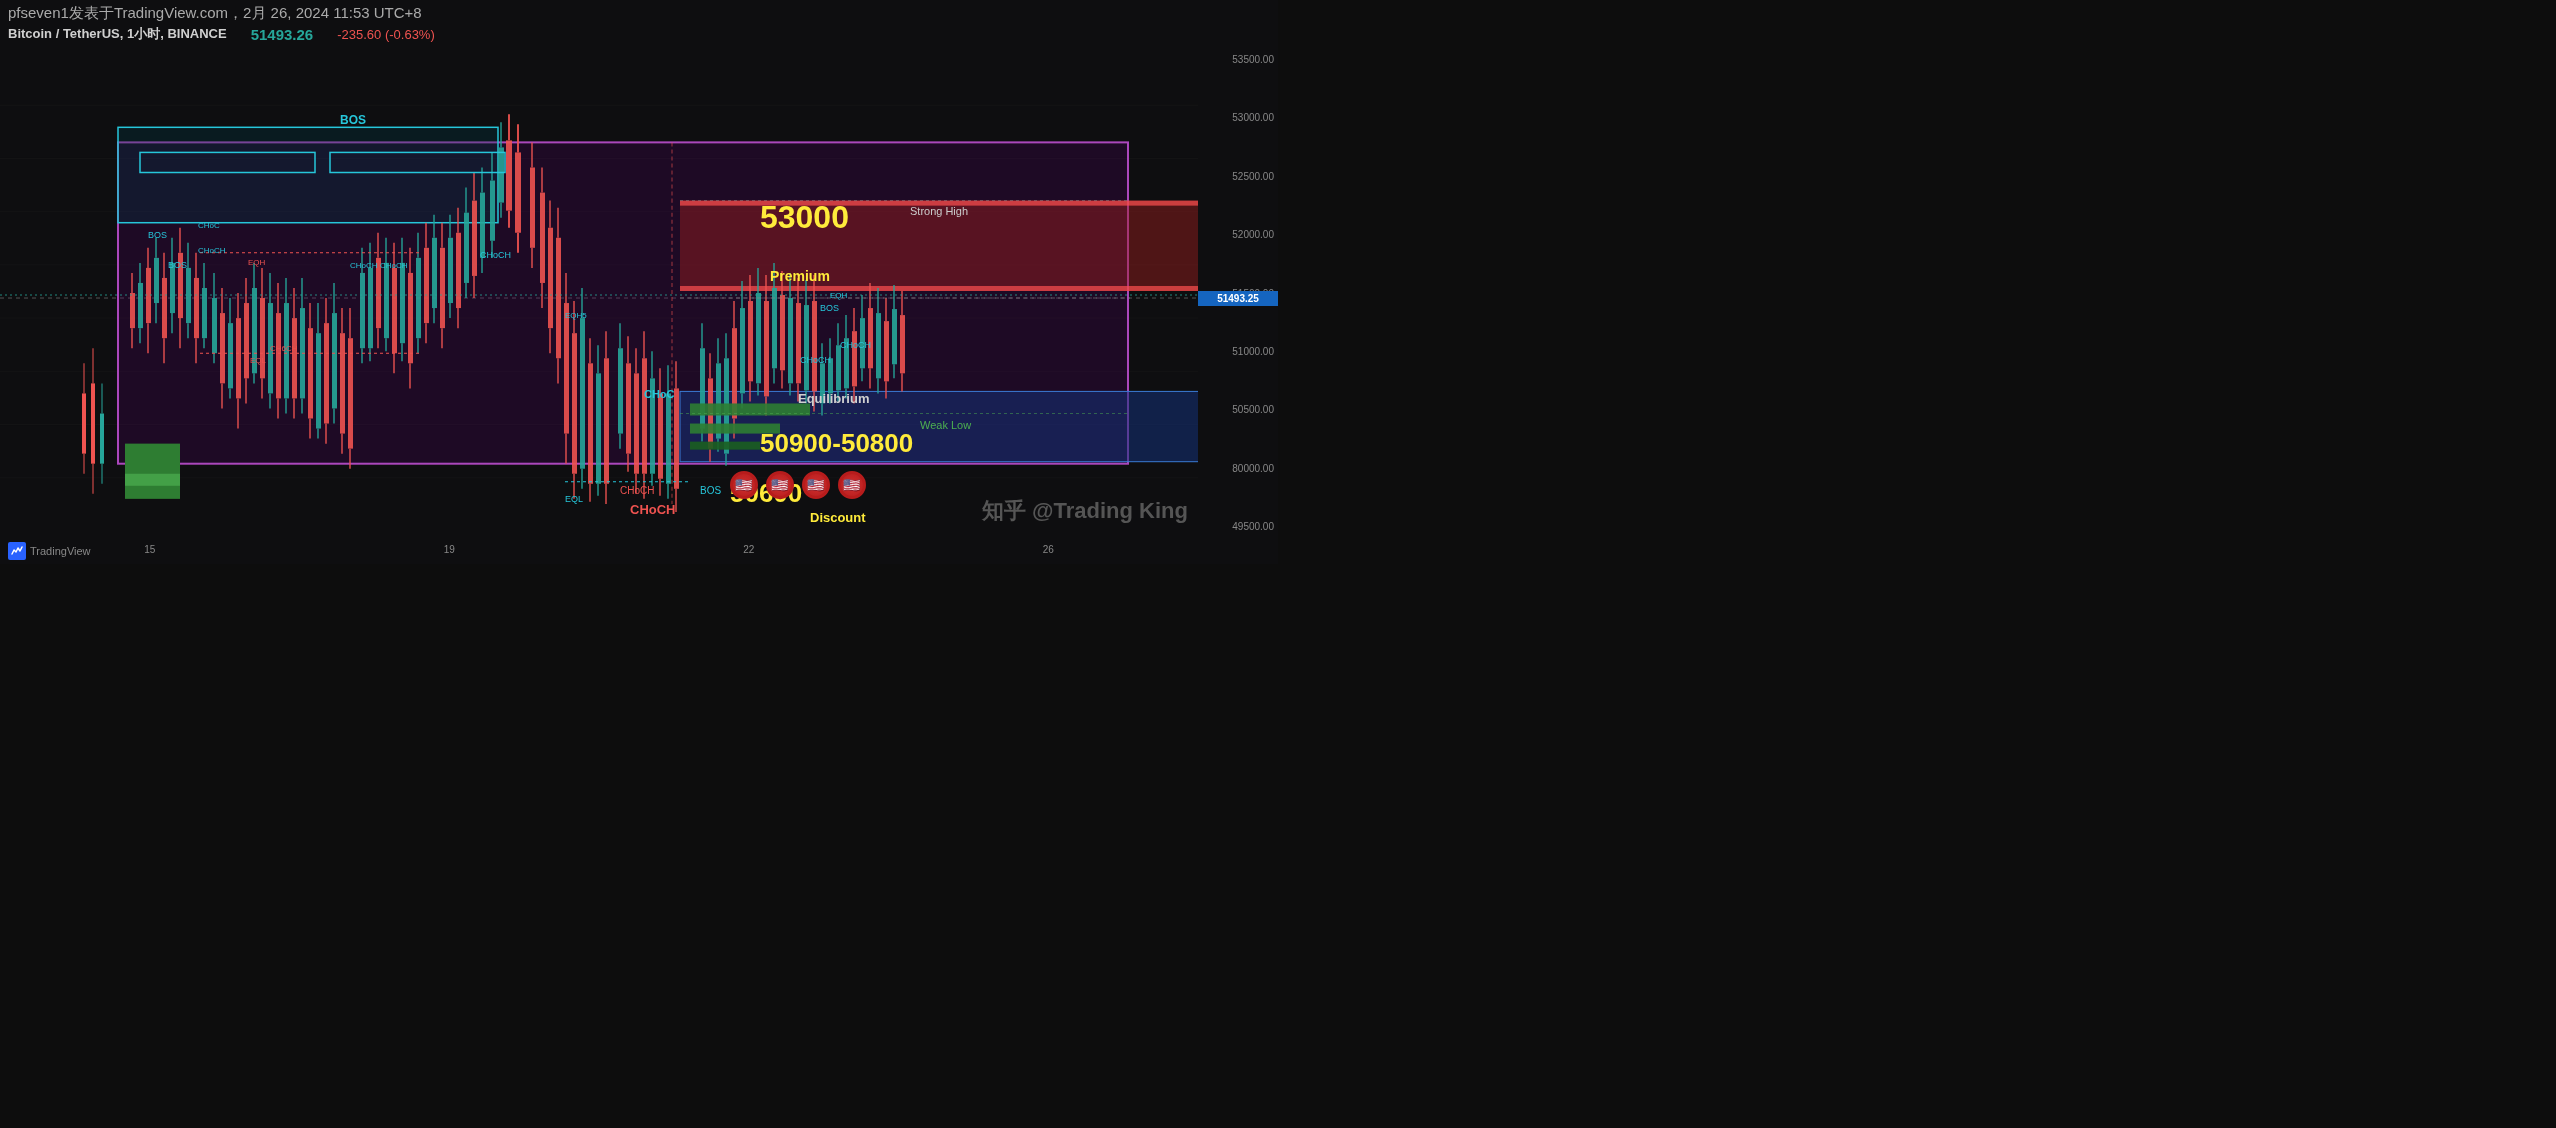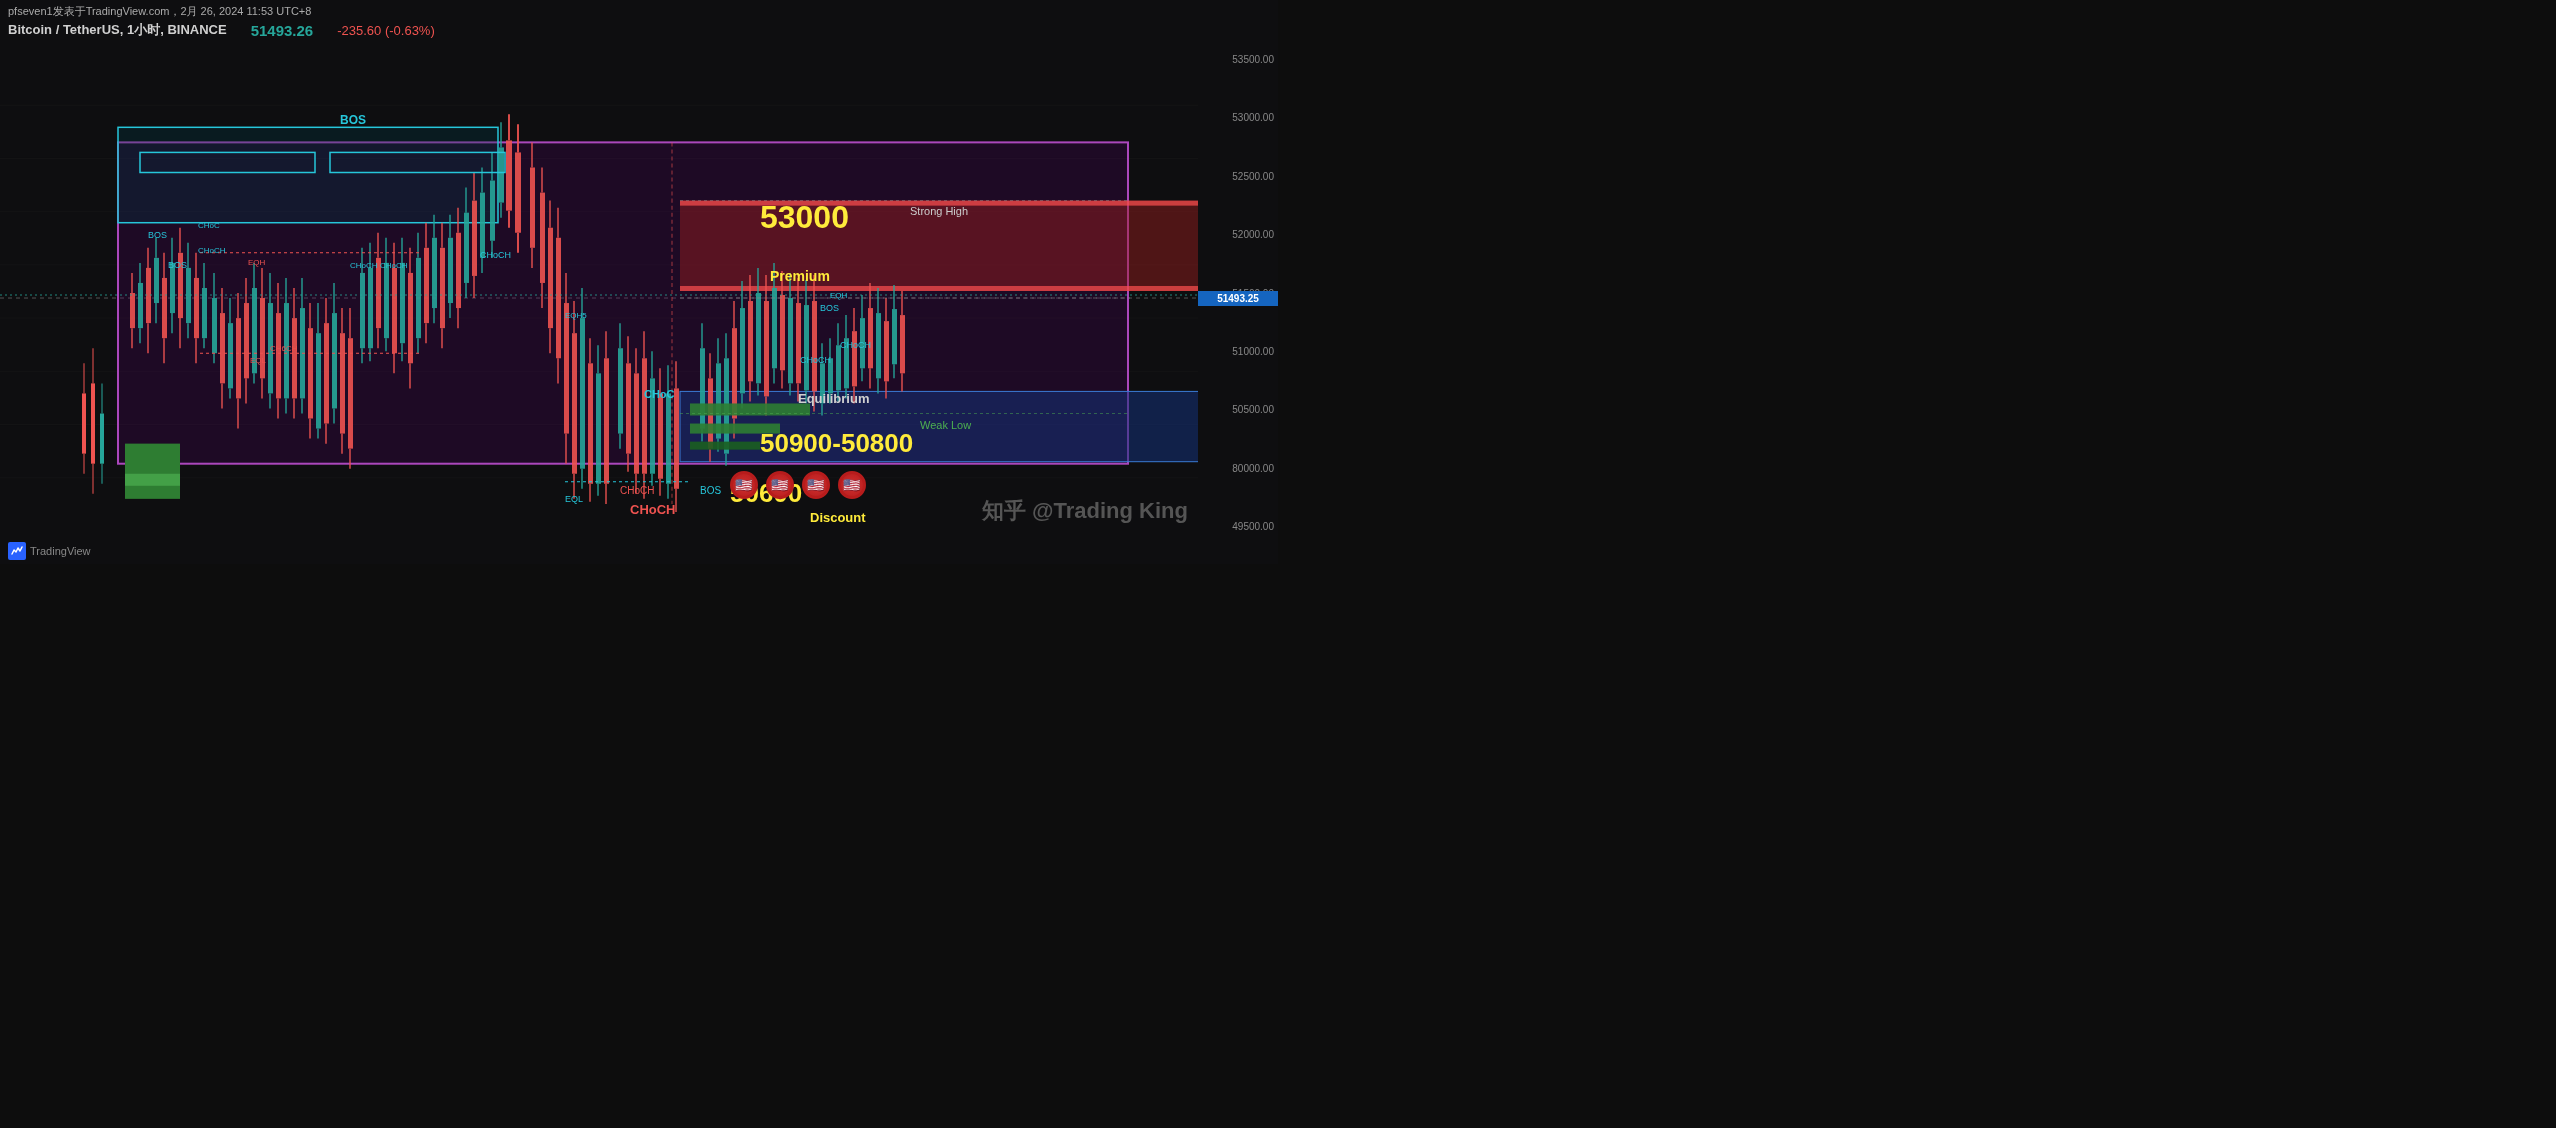--- a/index.html
+++ b/index.html
@@ -21,21 +21,21 @@
       position: absolute;
       top: 0;
       left: 0;
       right: 0;
       padding: 4px 8px;
       background: #0e0e10;
       z-index: 10;
     }
     .header-meta {
       color: #aaa;
-      font-size: 11px;
+      font-size: 15px;
     }
     .header-info {
       display: flex;
       align-items: center;
       gap: 24px;
       margin-top: 2px;
     }
     .symbol-info {
       color: #d0d0d0;
       font-size: 13px;
@@ -680,20 +680,26 @@
     <span class="price-label">80000.00</span>
     <span class="price-label">49500.00</span>
   </div>
 
   <div style="position:absolute; right:0; top: 291px; width:80px;">
     <div class="price-indicator" style="background:#26a69a; font-size:10px; padding:2px 4px; text-align:center; color:white; font-weight:bold; margin-bottom:1px;">51493.26</div>
     <div class="price-indicator" style="background:#333; font-size:10px; padding:2px 4px; text-align:center; color:white; margin-bottom:1px;">06:48</div>
     <div class="price-indicator price-indicator-blue" style="font-size:10px; padding:2px 8px; text-align:center; color:white;">51493.25</div>
   </div>
 
+  <div class="time-axis">
+    <span class="time-label">15</span>
+    <span class="time-label">19</span>
+    <span class="time-label">22</span>
+    <span class="time-label">26</span>
+  </div>
 
   <div class="tradingview-logo">
     <div class="tv-icon">
       <svg width="12" height="12" viewBox="0 0 12 12">
         <path d="M1 9 L3 5 L5 7 L7 3 L9 6 L11 2" stroke="white" stroke-width="1.5" fill="none" stroke-linecap="round" stroke-linejoin="round"></path>
       </svg>
     </div>
     <span style="color:#888; font-size:11px;">TradingView</span>
   </div>
 

